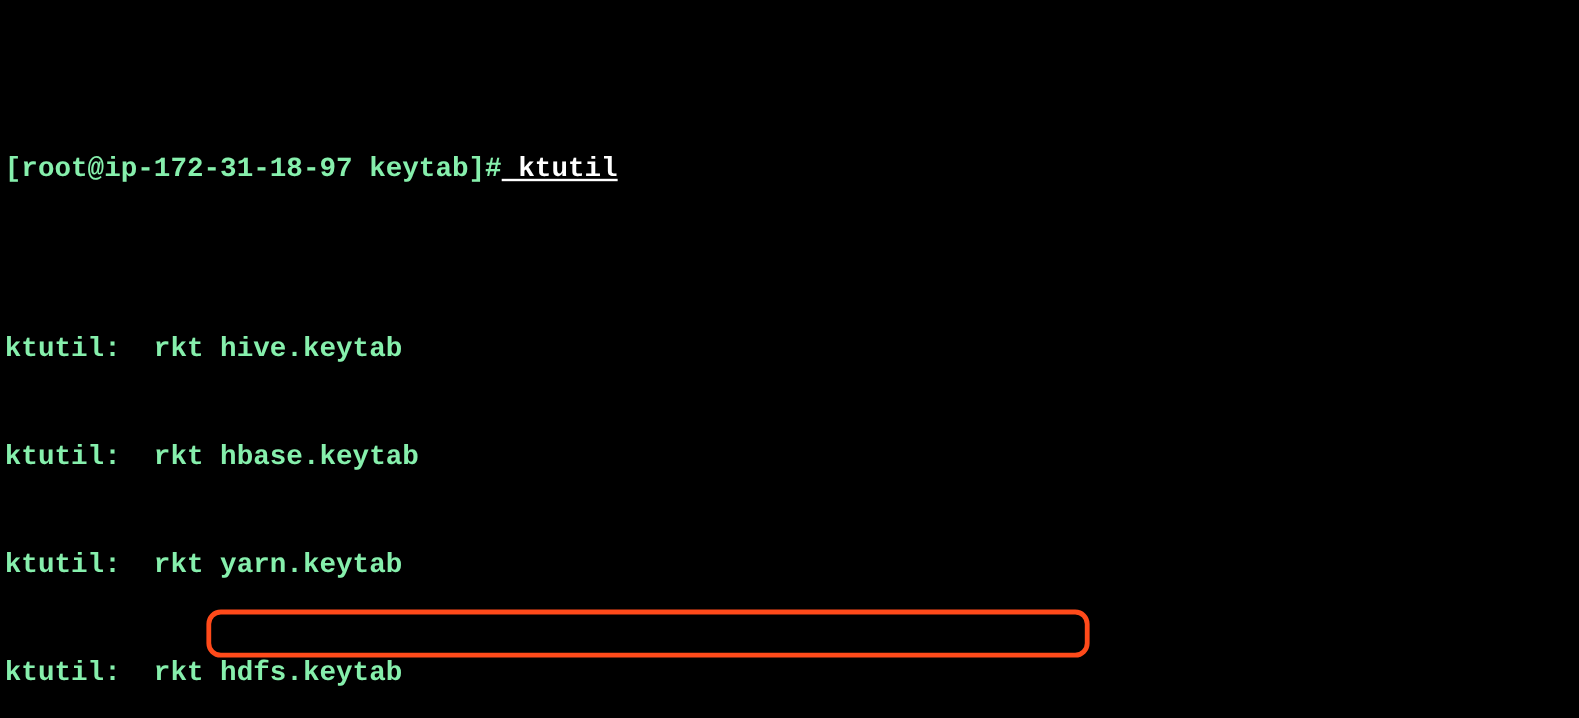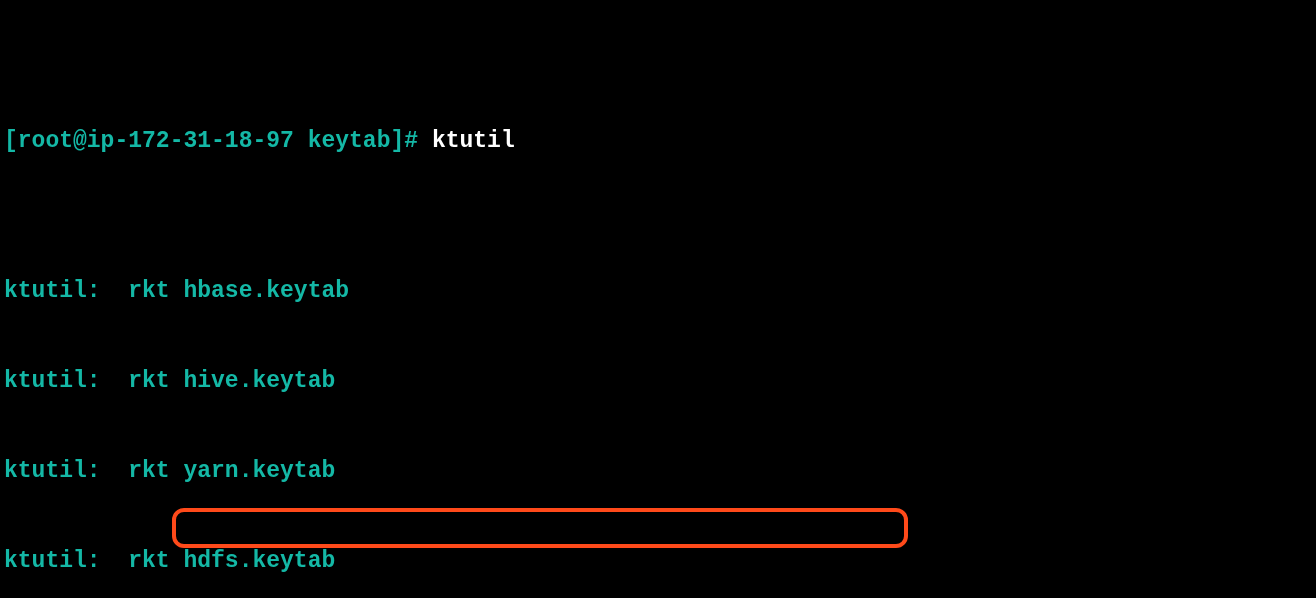--- a/index.html
+++ b/index.html
@@ -14,41 +14,41 @@
     line-height: 30px;
     overflow: hidden;
     font-weight: 600;
   }
   .terminal {
     padding: 6px 2px 2px 4px;
     white-space: pre;
     position: relative;
   }
   .line { display: block; min-height: 30px; }
-  .white { color: #fff; }
-  .green { color: #14b8a6; }
+  .white { color: #fff; text-decoration: underline; }
+  .green { color: #86efac; }
   .highlight-box {
     position: absolute;
     border: 4px solid #ff4a1a;
     border-radius: 12px;
     background: transparent;
     pointer-events: none;
   }
 </style>
 </head>
 <body>
 
 <div class="terminal">
 
   
   <span class="line"><span class="green">[root@ip-172-31-18-97 keytab]#</span><span class="white"> ktutil</span></span>
 
   
+  <span class="line green">ktutil:  rkt hive.keytab</span>
   <span class="line green">ktutil:  rkt hbase.keytab</span>
-  <span class="line green">ktutil:  rkt hive.keytab</span>
   <span class="line green">ktutil:  rkt yarn.keytab</span>
   <span class="line green">ktutil:  rkt hdfs.keytab</span>
   
   
   
   
   
 
   
   

